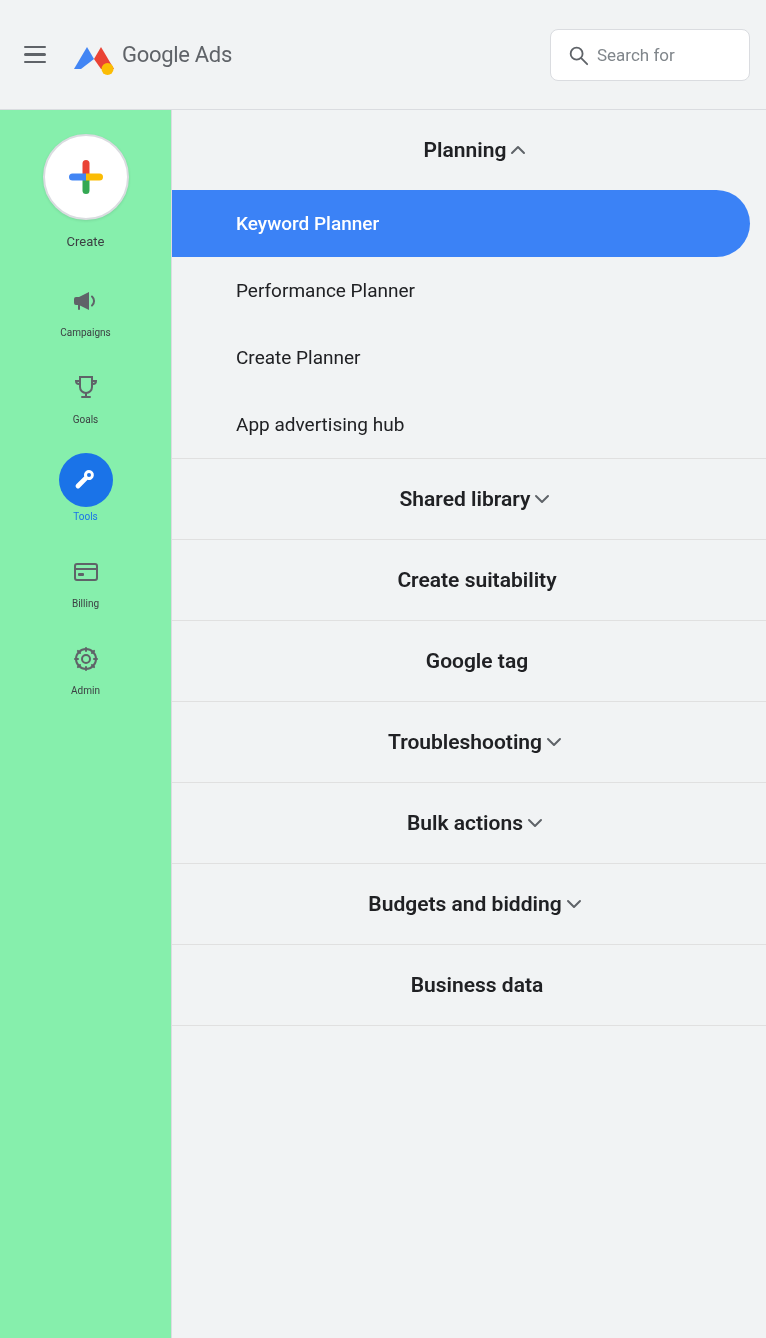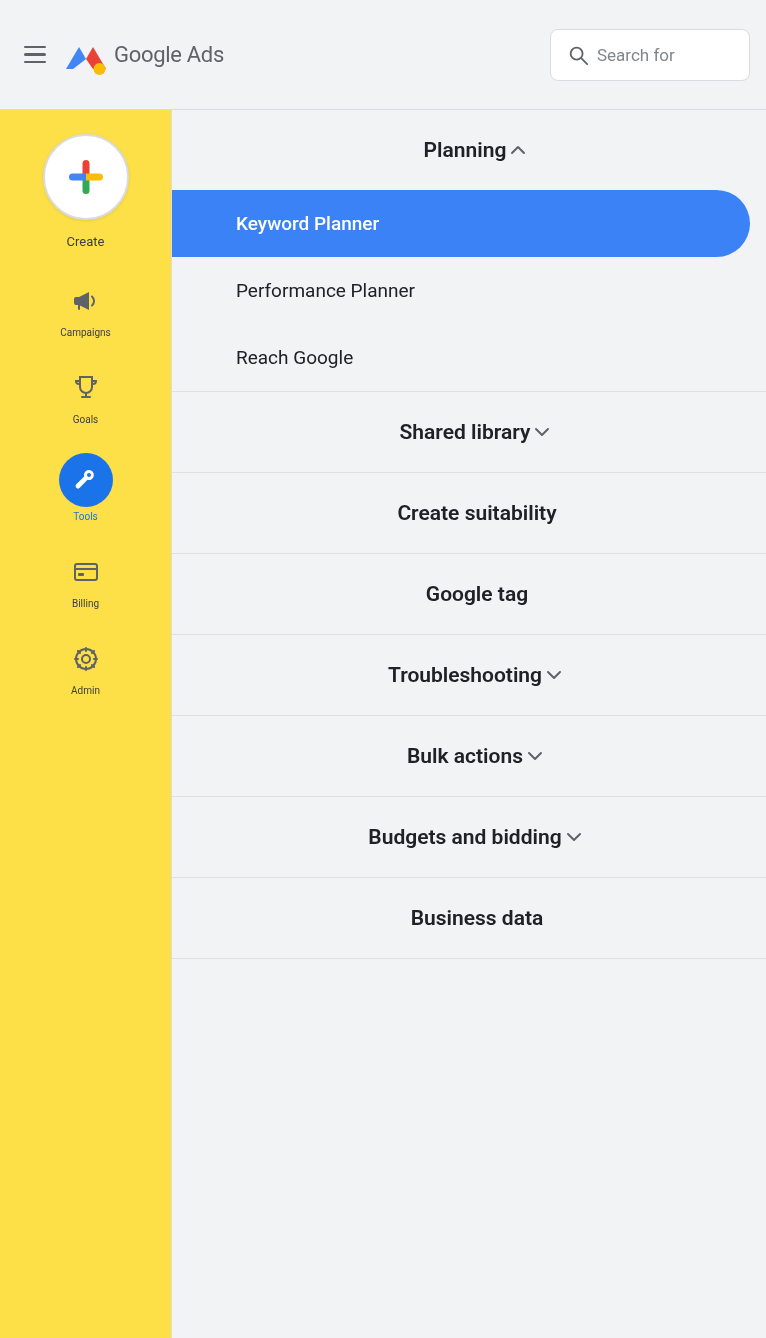--- a/index.html
+++ b/index.html
@@ -13,21 +13,21 @@
       flex-direction: column;
     }
 
     
     .header {
       background-color: #f1f3f4;
       height: 110px;
       display: flex;
       align-items: center;
       padding: 12px 16px;
-      gap: 12px;
+      gap: 20px;
       border-bottom: 1px solid #dadce0;
     }
 
     .hamburger-icon {
       display: flex;
       flex-direction: column;
       gap: 5px;
       cursor: pointer;
       padding: 8px;
     }
@@ -83,21 +83,21 @@
 
     
     .main {
       display: flex;
       flex: 1;
     }
 
     
     .sidebar {
       width: 172px;
-      background-color: #fde047;
+      background-color: #86efac;
       padding-top: 24px;
       display: flex;
       flex-direction: column;
       align-items: center;
       gap: 8px;
       border-right: 1px solid #dadce0;
     }
 
     .sidebar-item {
       display: flex;
@@ -359,23 +359,26 @@
 
       <div class="menu-item active">
         <span>Keyword Planner</span>
       </div>
 
       <div class="menu-item">
         <span>Performance Planner</span>
       </div>
 
       <div class="menu-item">
-        <span>Reach Google</span>
-      </div>
-
+        <span>Create Planner</span>
+      </div>
+
+      <div class="menu-item">
+        <span>App advertising hub</span>
+      </div>
     </div>
 
     <div class="menu-section">
       <div class="menu-section-header">
         <span class="menu-section-title">Shared library</span>
         <svg width="24" height="24" viewBox="0 0 24 24" fill="none">
           <polyline points="6,9 12,15 18,9" stroke="#5f6368" stroke-width="2" stroke-linecap="round" stroke-linejoin="round"></polyline>
         </svg>
       </div>
     </div>

